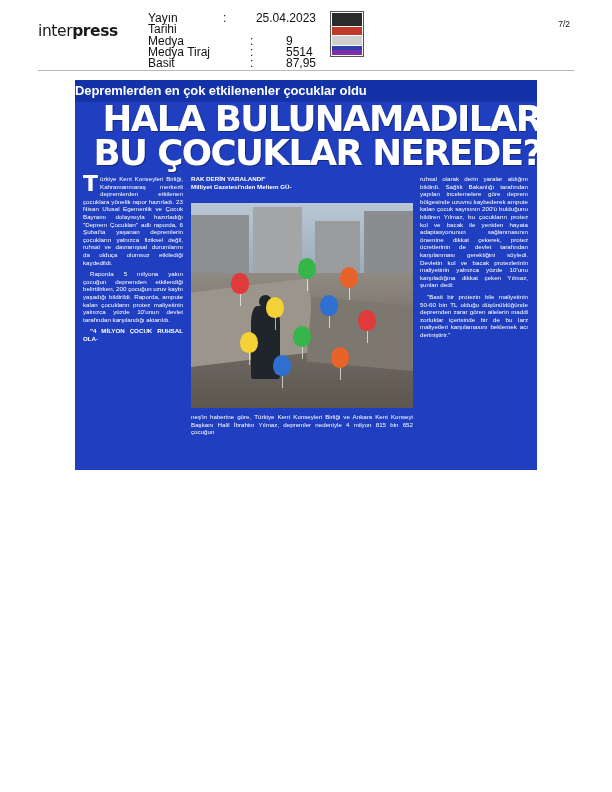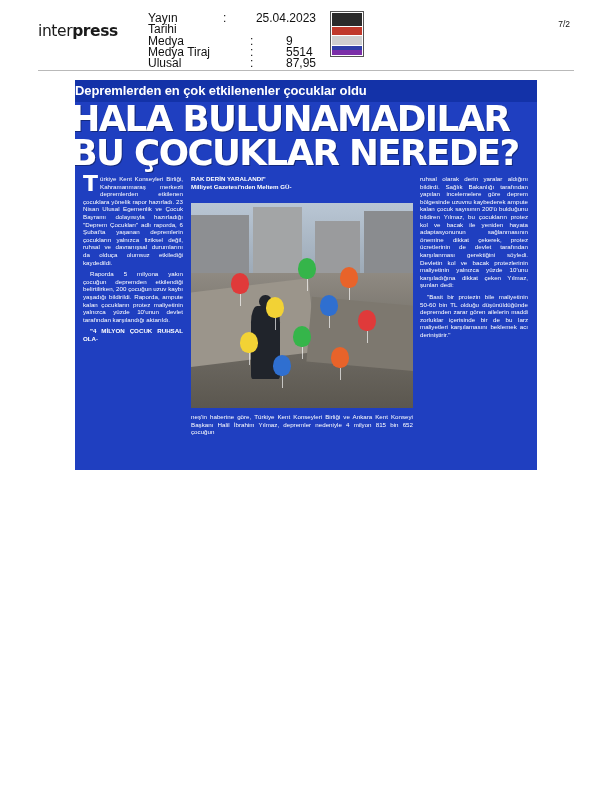--- a/index.html
+++ b/index.html
@@ -133,21 +133,21 @@
     color: #ffffff;
     font-size: 13px;
     font-weight: bold;
     line-height: 22px;
     letter-spacing: -0.1px;
   }
 
   .headline {
     position: absolute;
     left: 0; top: 22px; width: 462px;
-    text-align: left;
+    text-align: right;
     color: #ffffff;
     font-family: "DejaVu Sans", sans-serif;
     font-weight: bold;
     letter-spacing: -1.6px;
     text-shadow: 1px 1px 0 rgba(0,0,0,0.35);
   }
   .headline .l1 {
     font-size: 35px;
     line-height: 34px;
     display: block;
@@ -304,21 +304,21 @@
         <span class="meta-key">Medya</span>
         <span class="meta-colon">:</span>
         <span class="meta-val">9</span>
       </div>
       <div class="meta-row">
         <span class="meta-key">Medya Tiraj</span>
         <span class="meta-colon">:</span>
         <span class="meta-val">5514</span>
       </div>
       <div class="meta-row">
-        <span class="meta-key">Ulusal</span>
+        <span class="meta-key">Basit</span>
         <span class="meta-colon">:</span>
         <span class="meta-val">87,95</span>
       </div>
     </div>
 
     <div class="thumb-block">
       <div class="thumb">
         <div class="t-top"></div>
         <div class="t-red"></div>
         <div class="t-mid"></div>

